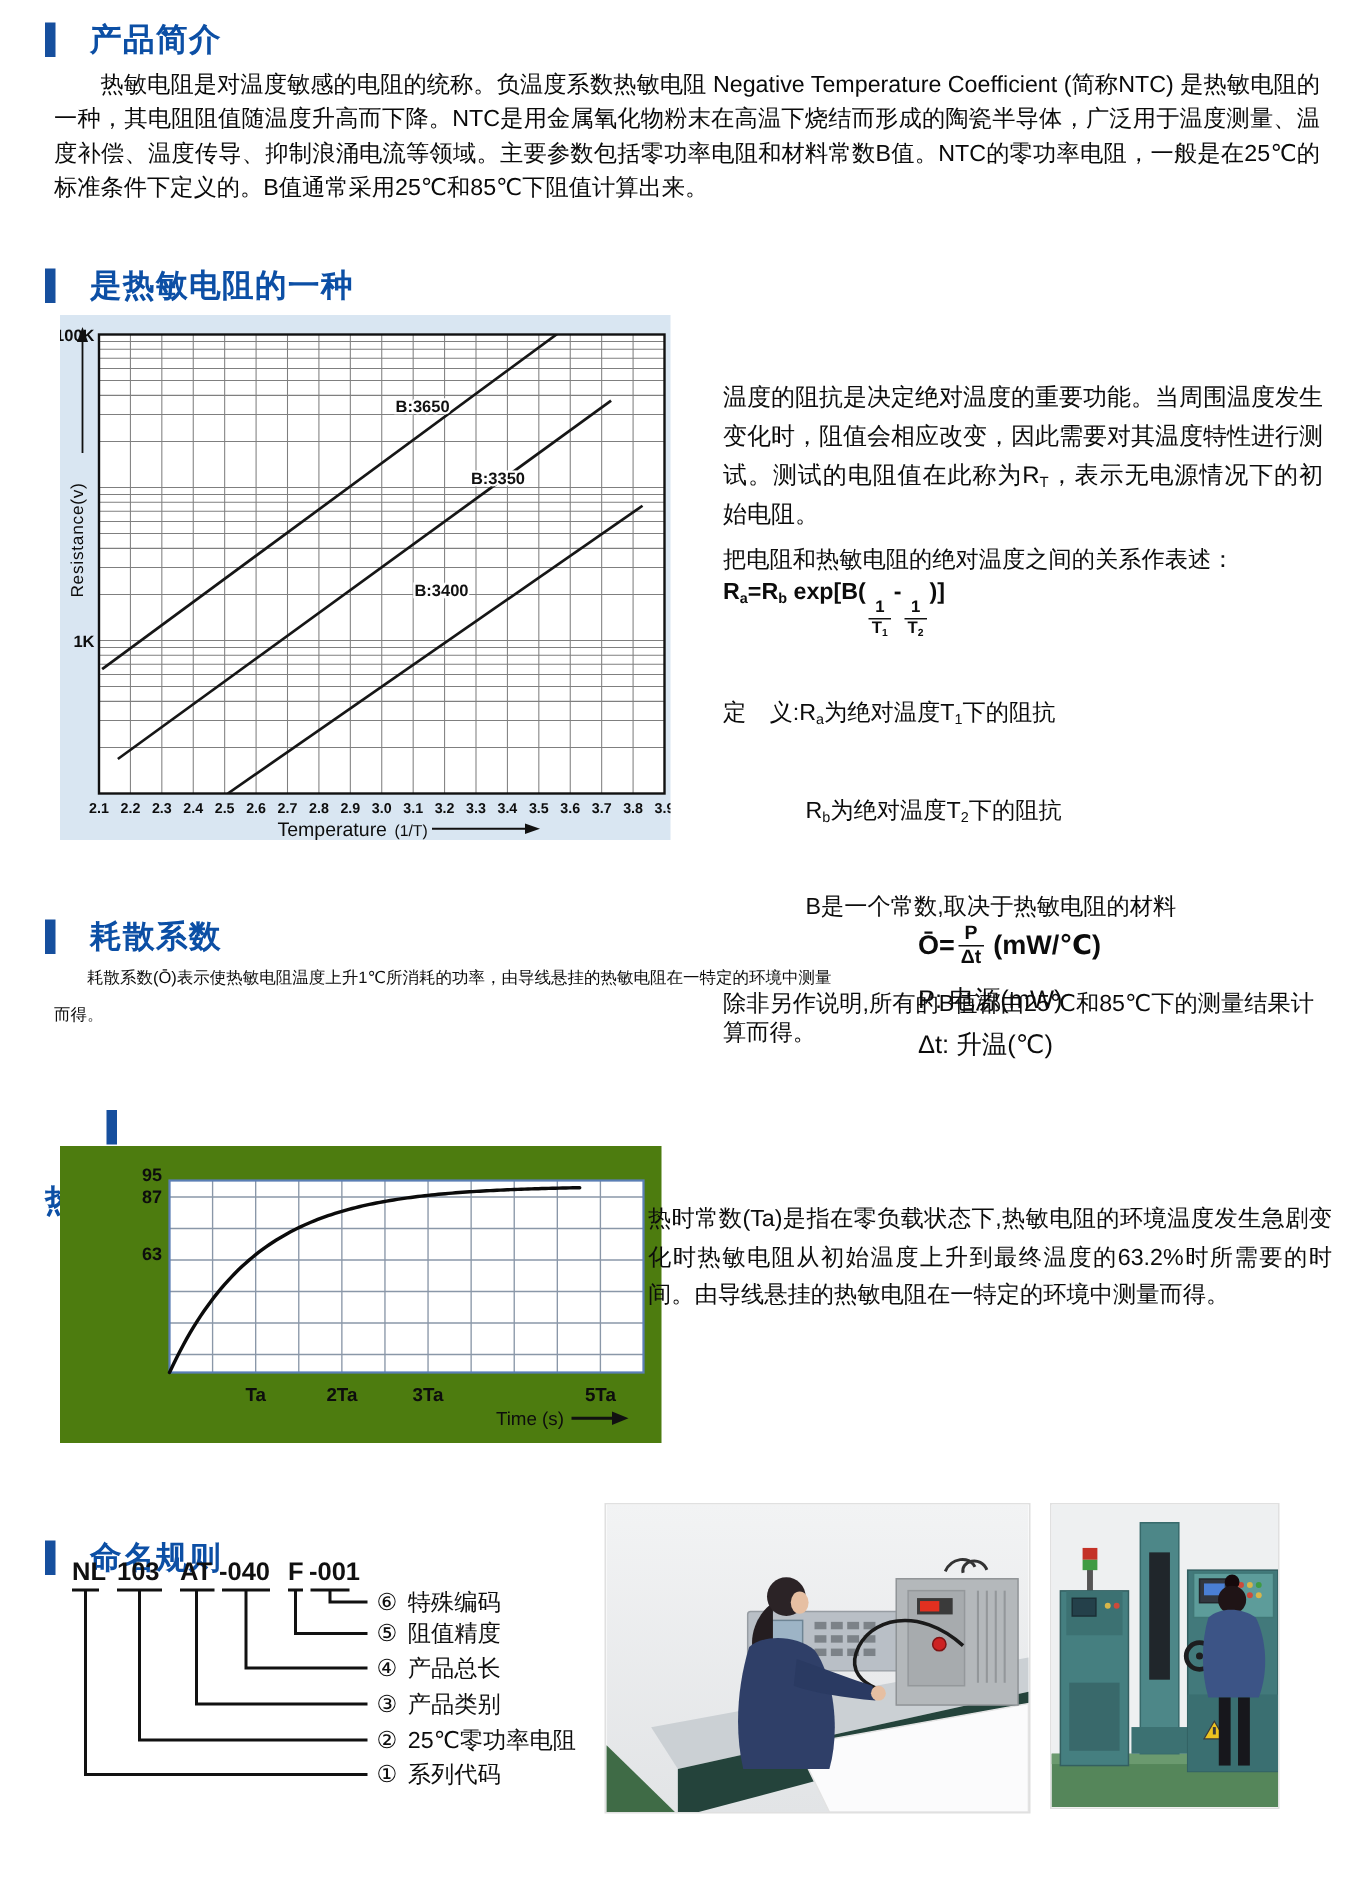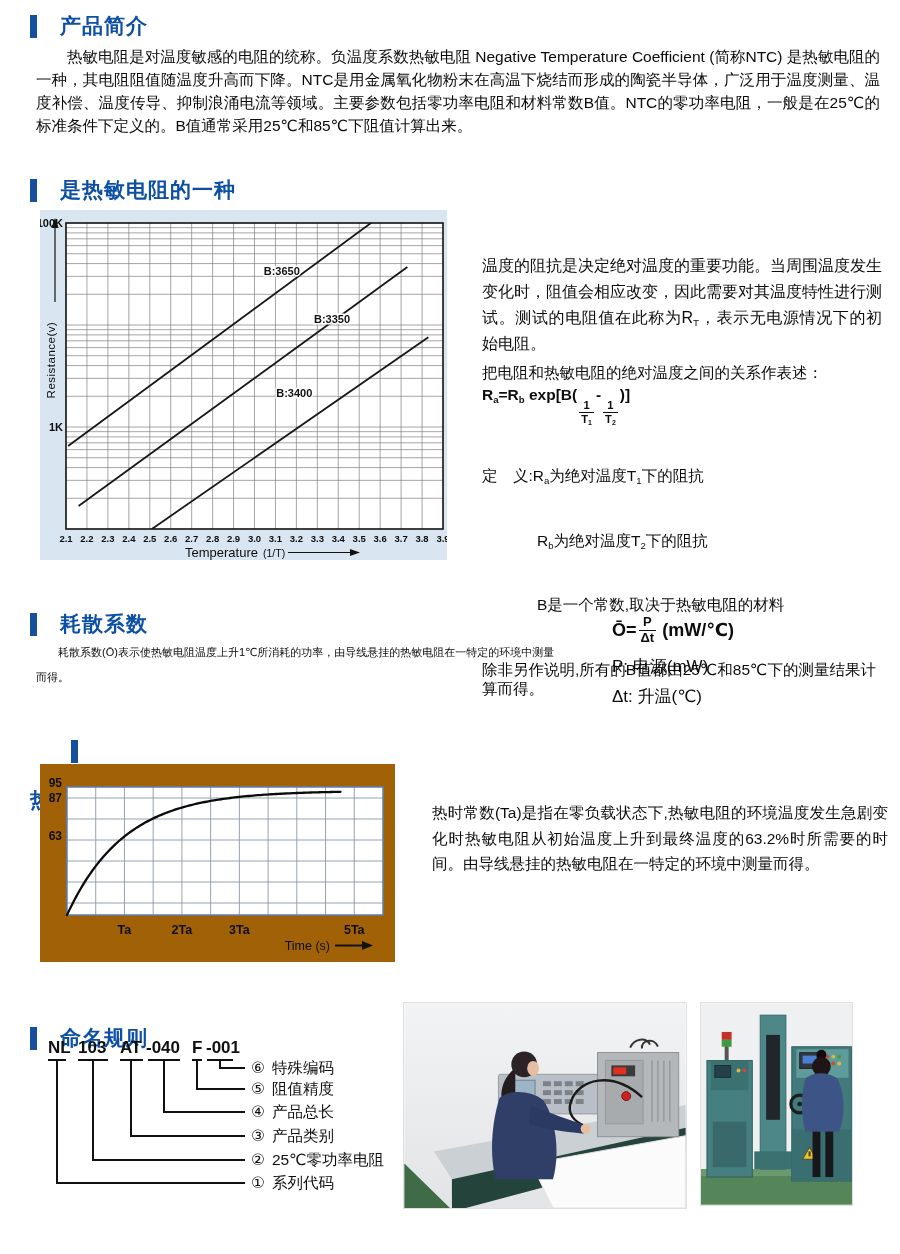--- a/index.html
+++ b/index.html
@@ -171,21 +171,21 @@
         <span style="margin-left:4px;">(mW/℃)</span>
     </div>
     <div class="diss-line">P: 电源(mW)</div>
     <div class="diss-line">Δt: 升温(℃)</div>
   </div>
 
   <div class="sec-header" style="left:30px;top:740px;flex-direction:column;">
     <span class="sec-bar"></span>
     <span class="sec-title">热时常数</span>
   </div>
-  <div class="panel" style="left:40px;top:764px;width:355px;height:198px;background:#a16207;">
+  <div class="panel" style="left:40px;top:764px;width:355px;height:198px;background:#4d7c0f;padding-left:46px;">
     <svg id="chart2" width="355" height="198" viewBox="0 0 355 198">
         <rect x="27" y="23" width="316" height="128" fill="#ffffff"></rect>
         <g stroke="#8a97a8" stroke-width="0.9">
           <line x1="55.72727272727273" y1="23" x2="55.72727272727273" y2="151"></line>
           <line x1="84.45454545454545" y1="23" x2="84.45454545454545" y2="151"></line>
           <line x1="113.18181818181817" y1="23" x2="113.18181818181817" y2="151"></line>
           <line x1="141.9090909090909" y1="23" x2="141.9090909090909" y2="151"></line>
           <line x1="170.63636363636363" y1="23" x2="170.63636363636363" y2="151"></line>
           <line x1="199.36363636363635" y1="23" x2="199.36363636363635" y2="151"></line>
           <line x1="228.0909090909091" y1="23" x2="228.0909090909091" y2="151"></line>

